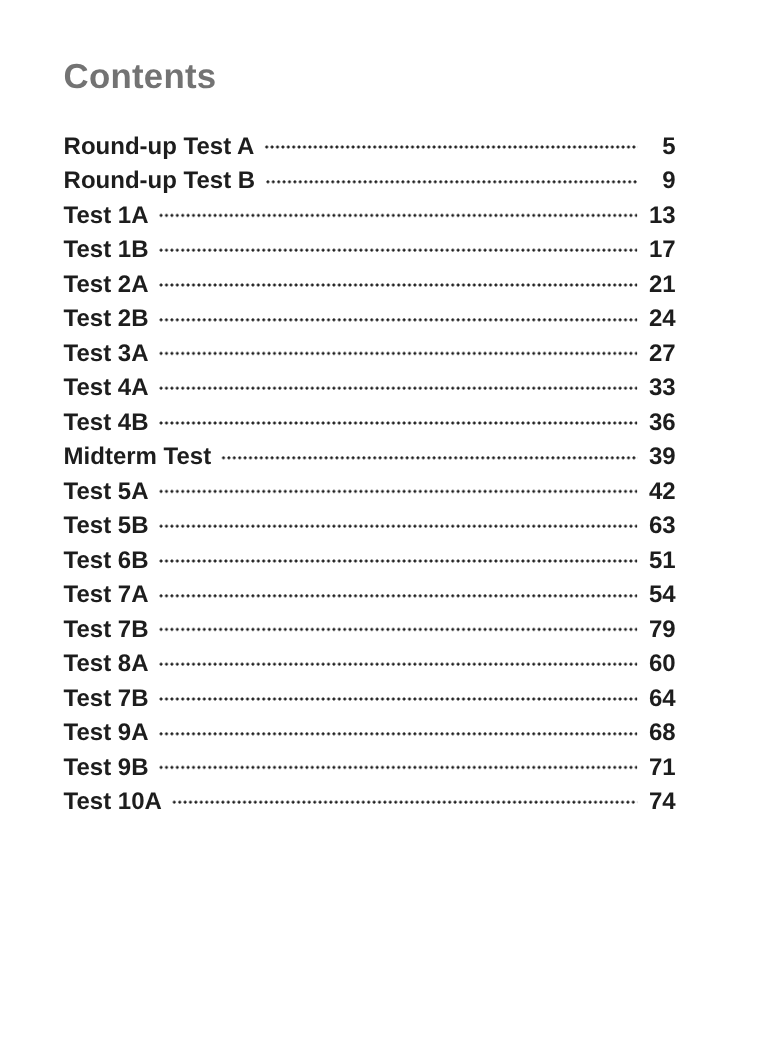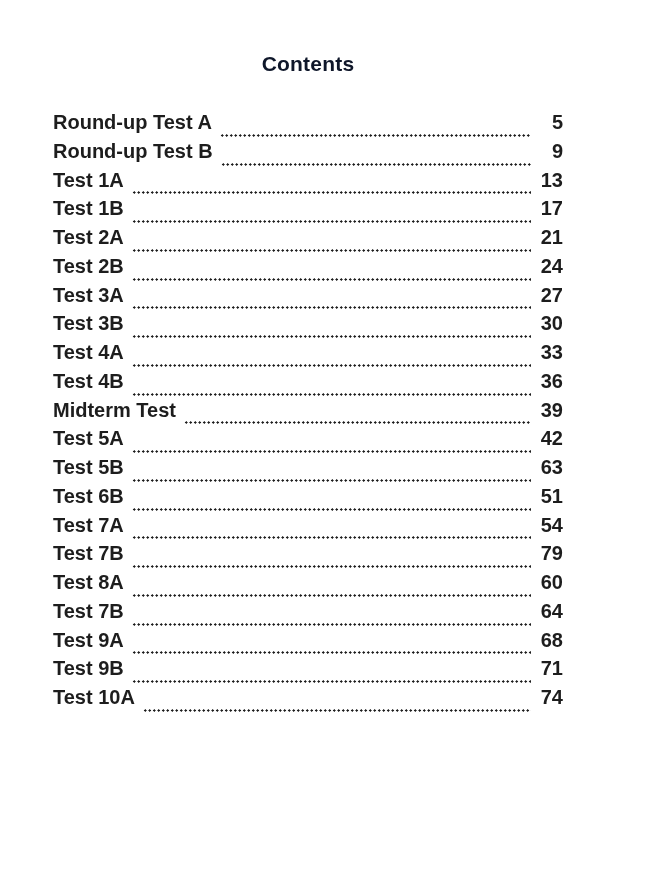--- a/index.html
+++ b/index.html
@@ -16,33 +16,32 @@
     -webkit-font-smoothing: antialiased;
   }
   .page {
     width: 650px;
     height: 877px;
     background: #ffffff;
     box-sizing: border-box;
   }
   .title {
     margin: 46px 87px 0 53px;
-    text-align: center;
-    font-size: 21px;
+    font-size: 29px;
     line-height: 36px;
     font-weight: bold;
     letter-spacing: 0.2px;
-    color: #0f172a;
+    color: #737373;
   }
   .toc {
     margin: 26px 87px 0 53px; 
   }
   .row {
     display: flex;
-    align-items: flex-end;
+    align-items: center;
     height: 28.75px;
     font-size: 20px;
     font-weight: bold;
     line-height: 28.75px;
     white-space: nowrap;
   }
   .label {
     flex: 0 0 auto;
   }
   .leader {
@@ -101,25 +100,20 @@
     <span class="leader"></span>
     <span class="page-num">24</span>
   </div>
 
   <div class="row">
     <span class="label">Test 3A</span>
     <span class="leader"></span>
     <span class="page-num">27</span>
   </div>
 
-  <div class="row">
-    <span class="label">Test 3B</span>
-    <span class="leader"></span>
-    <span class="page-num">30</span>
-  </div>
 
   <div class="row">
     <span class="label">Test 4A</span>
     <span class="leader"></span>
     <span class="page-num">33</span>
   </div>
 
   <div class="row">
     <span class="label">Test 4B</span>
     <span class="leader"></span>

